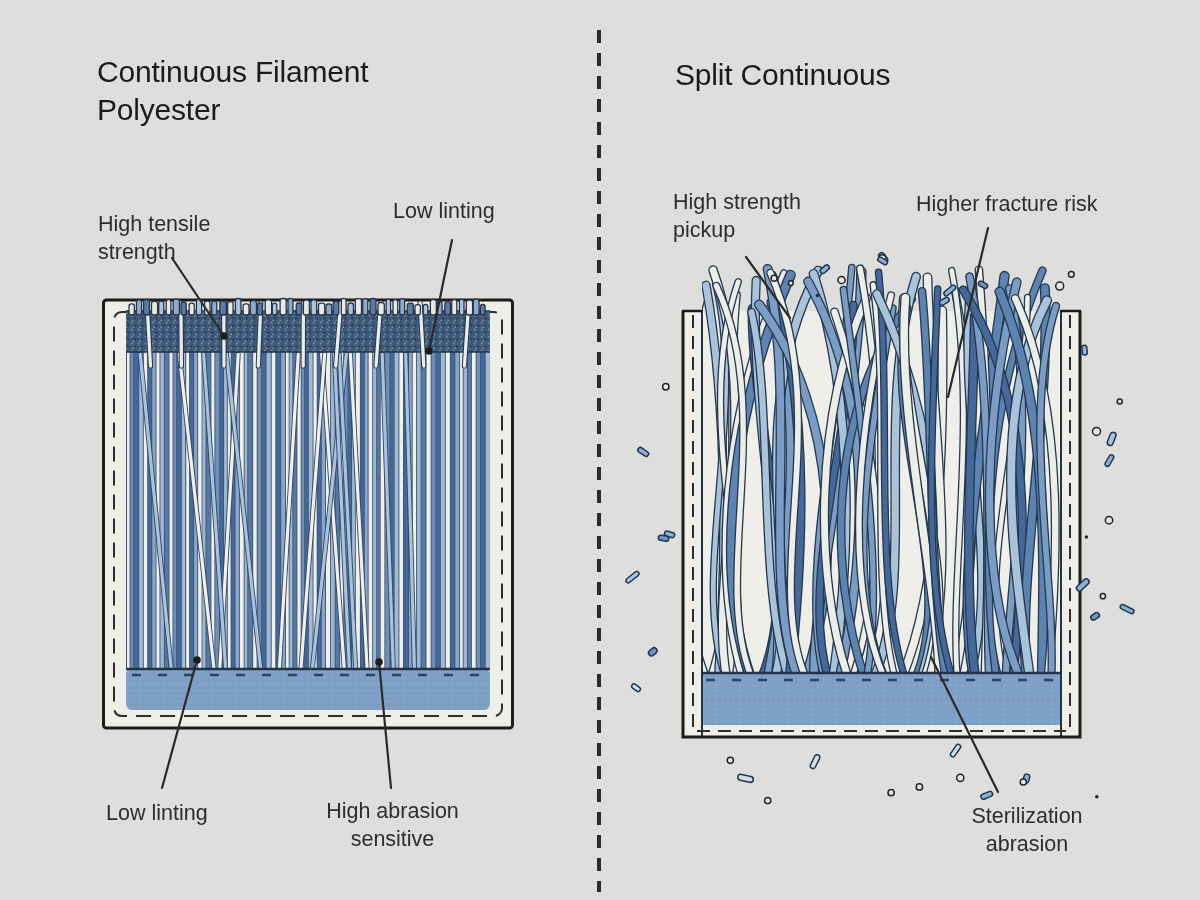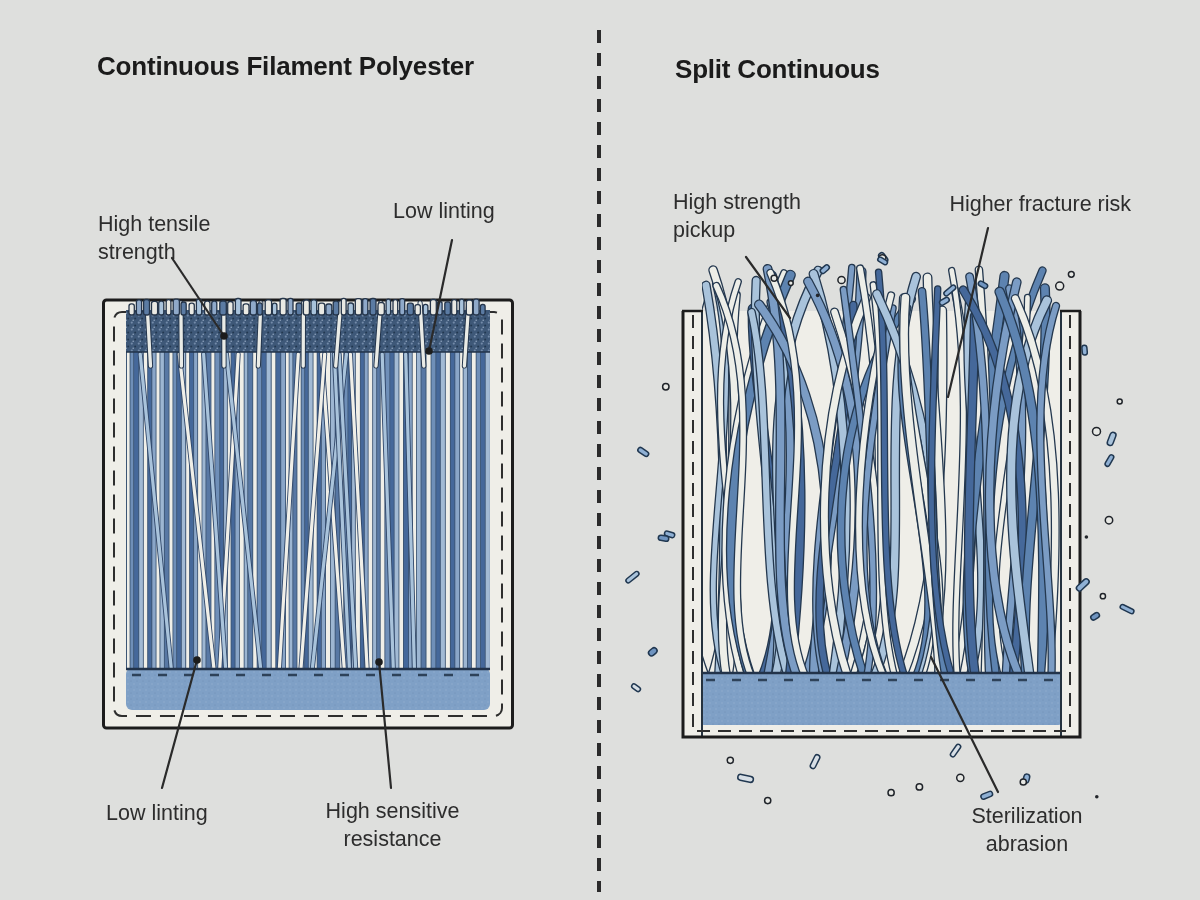--- a/index.html
+++ b/index.html
@@ -3,21 +3,21 @@
 <meta charset="utf-8">
 <style>
   html,body{margin:0;padding:0;}
   .canvas{
     position:relative;width:1200px;height:900px;overflow:hidden;
     background:#dedfdd;
     font-family:"Liberation Sans","DejaVu Sans",sans-serif;
   }
   .panel{display:contents;}
   .title{
-    position:absolute;font-size:26px;font-weight:700;line-height:1.27;
+    position:absolute;font-size:30px;font-weight:400;line-height:1.27;
     color:#1b1b1b;letter-spacing:-0.2px;white-space:pre-line;
   }
   .lbl{
     position:absolute;font-size:21.5px;font-weight:400;line-height:1.32;
     color:#2d2d2d;
   }
   .lbl.center{text-align:center;}
   .divider{
     position:absolute;left:597px;top:30px;width:3.5px;height:862px;
     background:repeating-linear-gradient(to bottom,#2b2b2b 0px,#2b2b2b 13px,transparent 13px,transparent 23px);
@@ -30,21 +30,21 @@
 
 <div class="canvas">
 
   <div class="divider"></div>
 
   <section class="panel">
     <h1 class="title" style="left:97px;top:33px;width:380px;">Continuous Filament Polyester</h1>
     <div class="lbl" style="left:98px;top:210px;width:135px;">High tensile strength</div>
     <div class="lbl" style="left:393px;top:197px;width:130px;">Low linting</div>
     <div class="lbl" style="left:106px;top:799px;width:140px;">Low linting</div>
-    <div class="lbl center" style="left:310px;top:797px;width:165px;">High sensitive resistance</div>
+    <div class="lbl center" style="left:310px;top:797px;width:165px;">High abrasion sensitive</div>
     <div class="ill" id="leftIll" style="left:102px;top:286px;width:412px;height:450px;"><svg viewBox="0 0 412 450" width="412" height="450">
           <defs>
             <pattern id="stip" width="7" height="7" patternUnits="userSpaceOnUse">
               <rect width="7" height="7" fill="#3e5878"></rect>
               <circle cx="1.8" cy="1.6" r="1.1" fill="#728aa9"></circle>
               <circle cx="5.2" cy="4.4" r="1" fill="#223850"></circle>
               <circle cx="3.2" cy="6.2" r="0.8" fill="#8fa3bd"></circle>
             </pattern>
             <pattern id="btexL" width="6" height="6" patternUnits="userSpaceOnUse">
               <rect width="6" height="6" fill="#7fa0c6"></rect>
@@ -237,21 +237,21 @@
           <rect x="378.4" y="18.3" width="4.7" height="10.7" rx="2.2" fill="#5b7ba3" stroke="#25354a" stroke-width="1.3"></rect>
           <rect x="24" y="382" width="364" height="42" rx="6" fill="url(#btexL)"></rect>
           <line x1="24" y1="383" x2="388" y2="383" stroke="#22334a" stroke-width="2.4"></line>
           <line x1="30" y1="389" x2="384" y2="389" stroke="#2e4259" stroke-width="2.4" stroke-dasharray="9 17"></line>
         </svg></div>
   </section>
 
   <section class="panel">
     <h1 class="title" style="left:675px;top:36px;width:420px;">Split Continuous</h1>
     <div class="lbl" style="left:673px;top:188px;width:145px;">High strength pickup</div>
-    <div class="lbl" style="left:916px;top:190px;width:215px;text-align:right;">Higher fracture risk</div>
+    <div class="lbl" style="left:916px;top:190px;width:215px;">Higher fracture risk</div>
     <div class="lbl center" style="left:952px;top:802px;width:150px;">Sterilization abrasion</div>
     <div class="ill" id="rightIll" style="left:618px;top:245px;width:524px;height:570px;"><svg viewBox="0 0 524 570" width="524" height="570">
           <defs>
             <pattern id="btexR" width="6" height="6" patternUnits="userSpaceOnUse">
               <rect width="6" height="6" fill="#7fa0c6"></rect>
               <circle cx="2" cy="2" r="0.7" fill="#93aed0"></circle>
               <circle cx="5" cy="5" r="0.6" fill="#6d8cb4"></circle>
             </pattern>
             <clipPath id="fib">
               <rect x="84" y="4" width="359" height="455"></rect>

